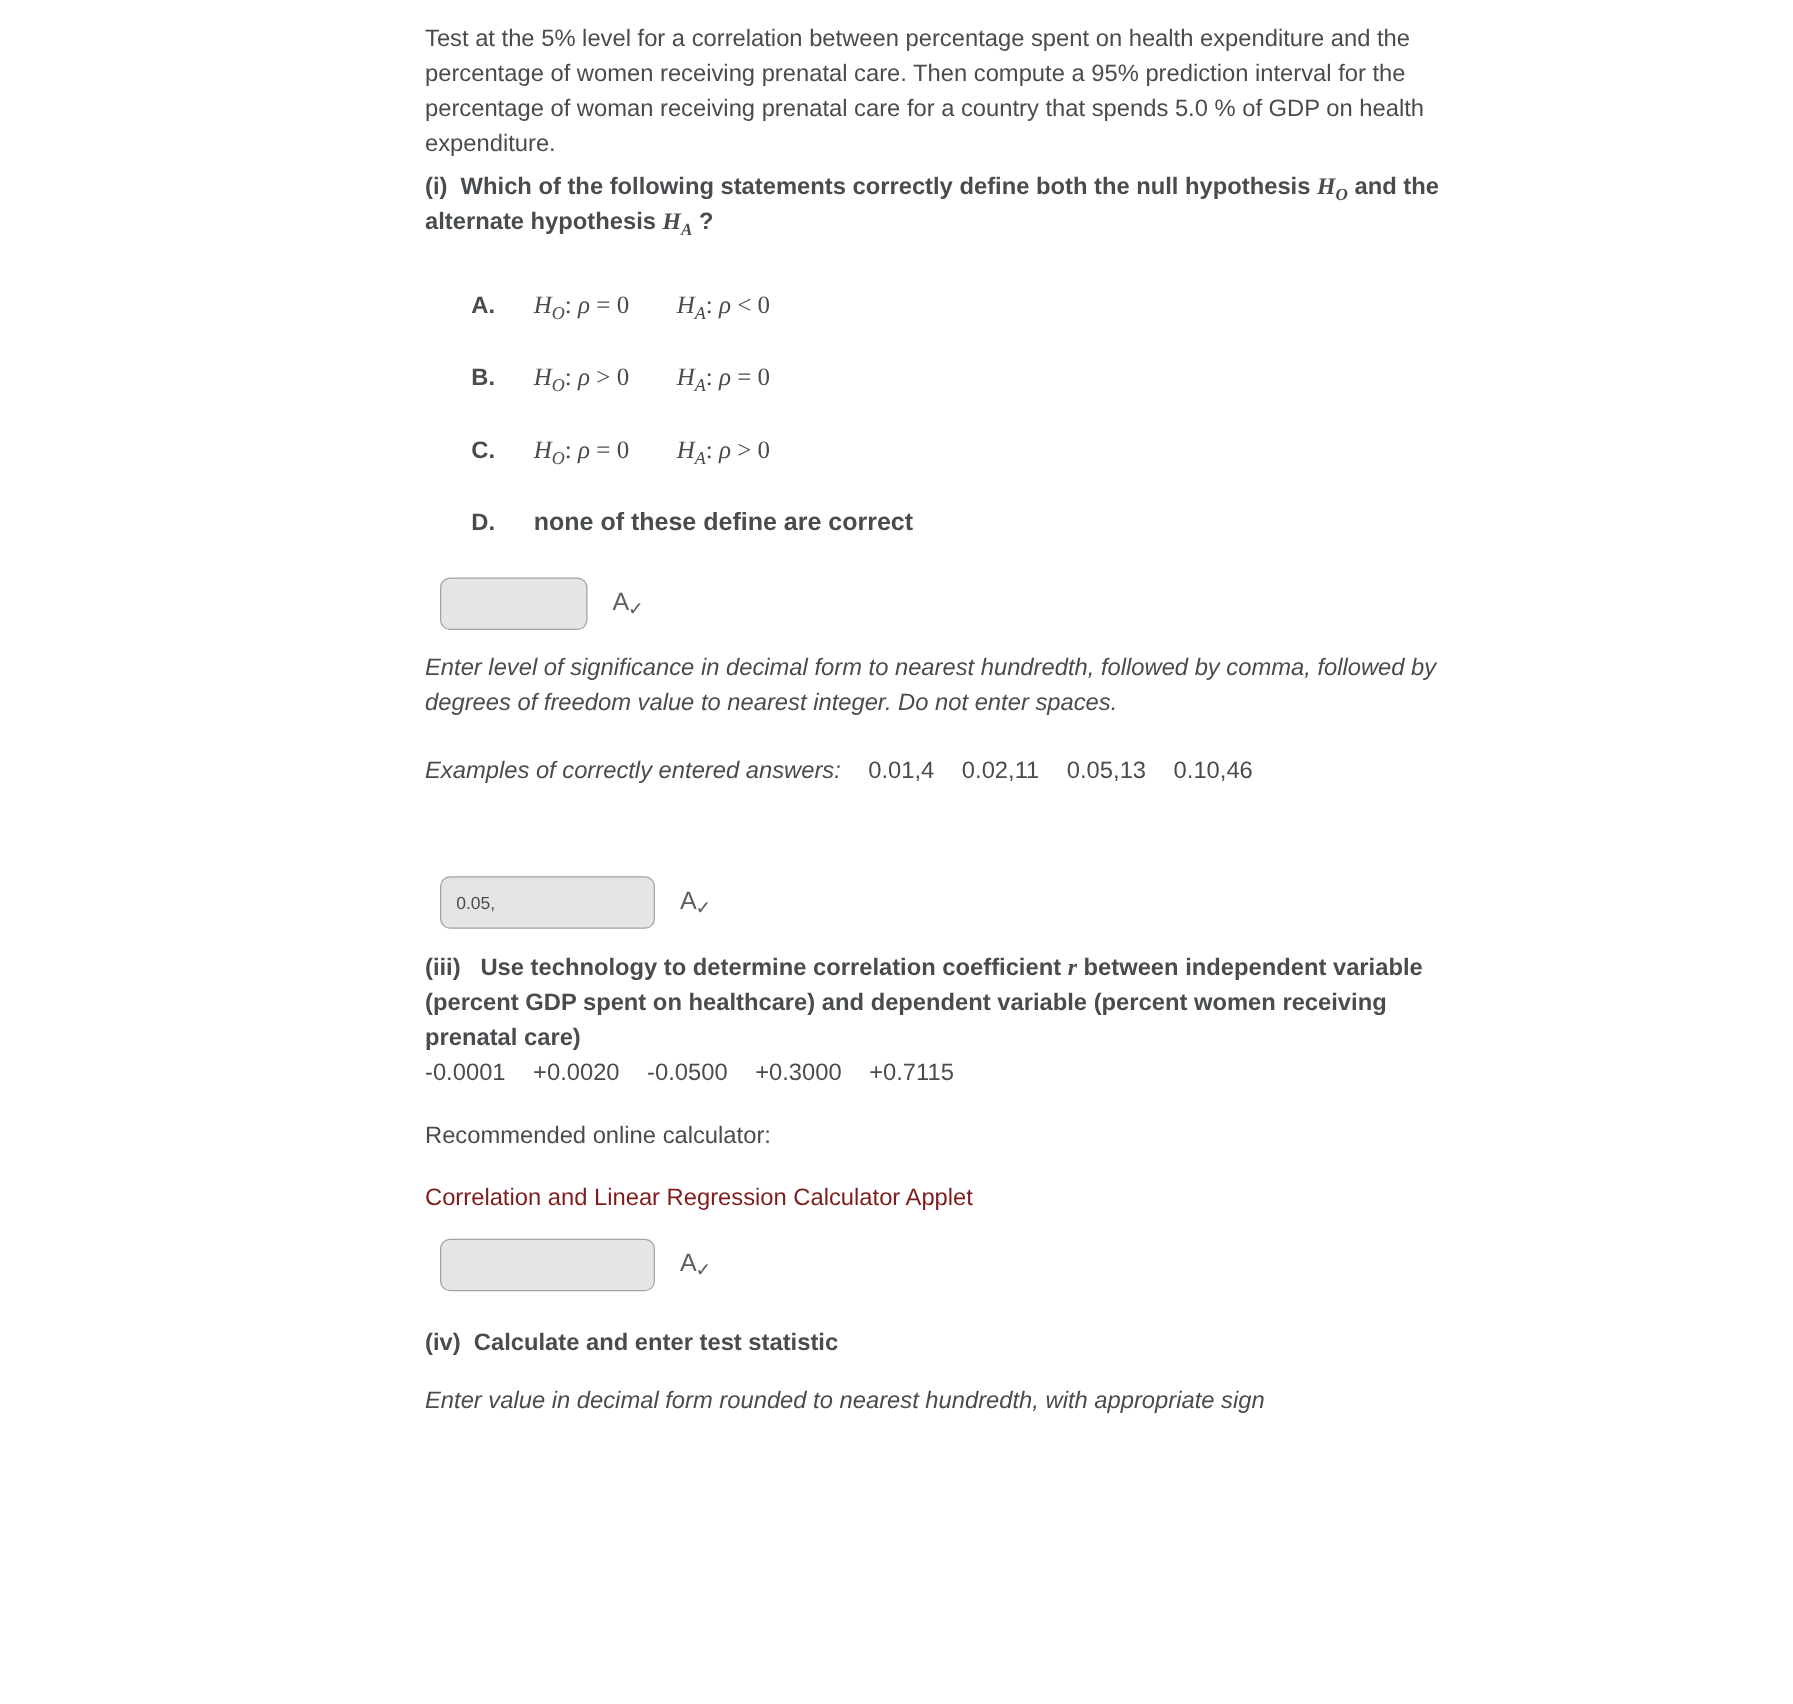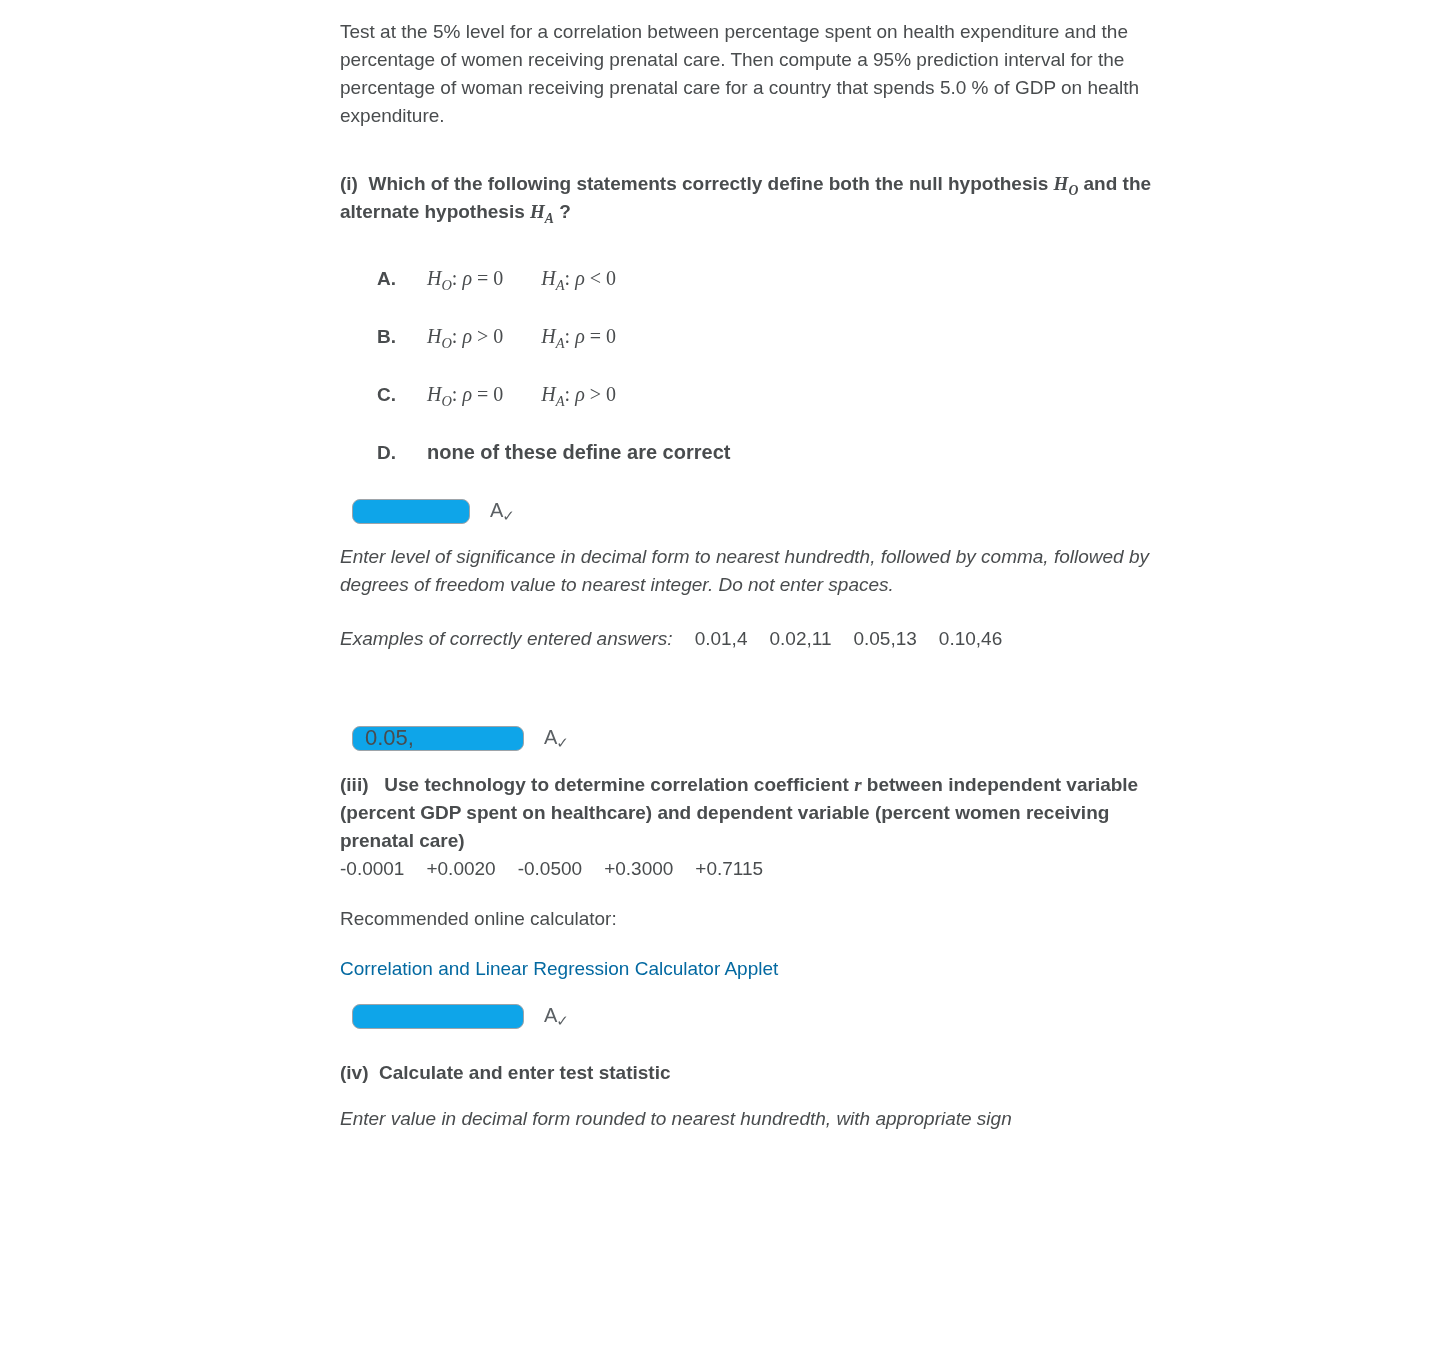--- a/index.html
+++ b/index.html
@@ -26,39 +26,39 @@
 
   
   .mi { font-family: "Liberation Serif", serif; font-style: italic; }
   .mn { font-family: "Liberation Serif", serif; font-style: normal; }
   .mp { font-family: "Liberation Serif", serif; font-style: normal; }
   sub { font-size: 0.72em; line-height: 0; }
   .gap-lg { margin-left: 38px; }
   .gap { margin-left: 22px; }
 
   
-  .intro           { margin-bottom: 40px; }
+  .intro           { margin-bottom: 6px; }
   .h-i             { }
   .options         { margin-left: 37px; margin-top: 38px; }
   .option          { margin-bottom: 29px; font-size: 19px; }
   .option-letter   { display: inline-block; width: 50px; font-weight: 700; }
   .option-math     { font-size: 20px; }
   .opt-plain       { font-weight: 700; }
 
   .answer-row      { display: flex; align-items: center; margin-left: 12px; }
   .answer-row-1    { margin-top: 14px; }
   .answer-row-2    { margin-top: 70px; }
   .answer-row-3    { margin-top: 18px; }
   .answer-box {
-    height: 25px;
+    height: 42px;
     border: 1px solid #9ea4a9;
     border-radius: 8px;
-    background: #0ea5e9;
+    background: #e5e5e5;
     font-family: "Liberation Sans", sans-serif;
-    font-size: 22px;
+    font-size: 14px;
     color: #494c4e;
     padding: 0 12px;
     outline: none;
   }
   .answer-box.small { width: 118px; }
   .answer-box.wide  { width: 172px; }
 
   .a-check {
     margin-left: 20px;
     color: #5b6064;
@@ -78,21 +78,21 @@
   .examples-ii { margin-top: 26px; font-style: italic; }
   .examples-ii .num { font-style: normal; }
 
   .h-iii   { margin-top: 18px; }
   .inst-iii { margin-top: 17px; }
   .values-iii { }
   .recommended { margin-top: 22px; }
   .applet-link {
     display: inline-block;
     margin-top: 22px;
-    color: #0369a1;
+    color: #7f1d1d;
     text-decoration: none;
     cursor: pointer;
   }
   .h-iv { margin-top: 28px; }
   .inst-iv { margin-top: 18px; }
 </style>
 </head>
 <body>
 
 <div class="content">

